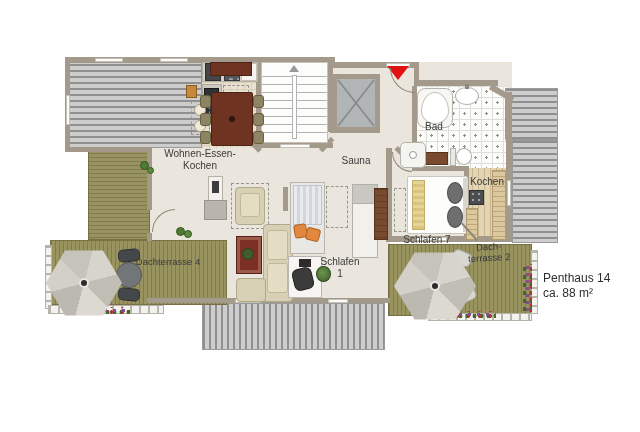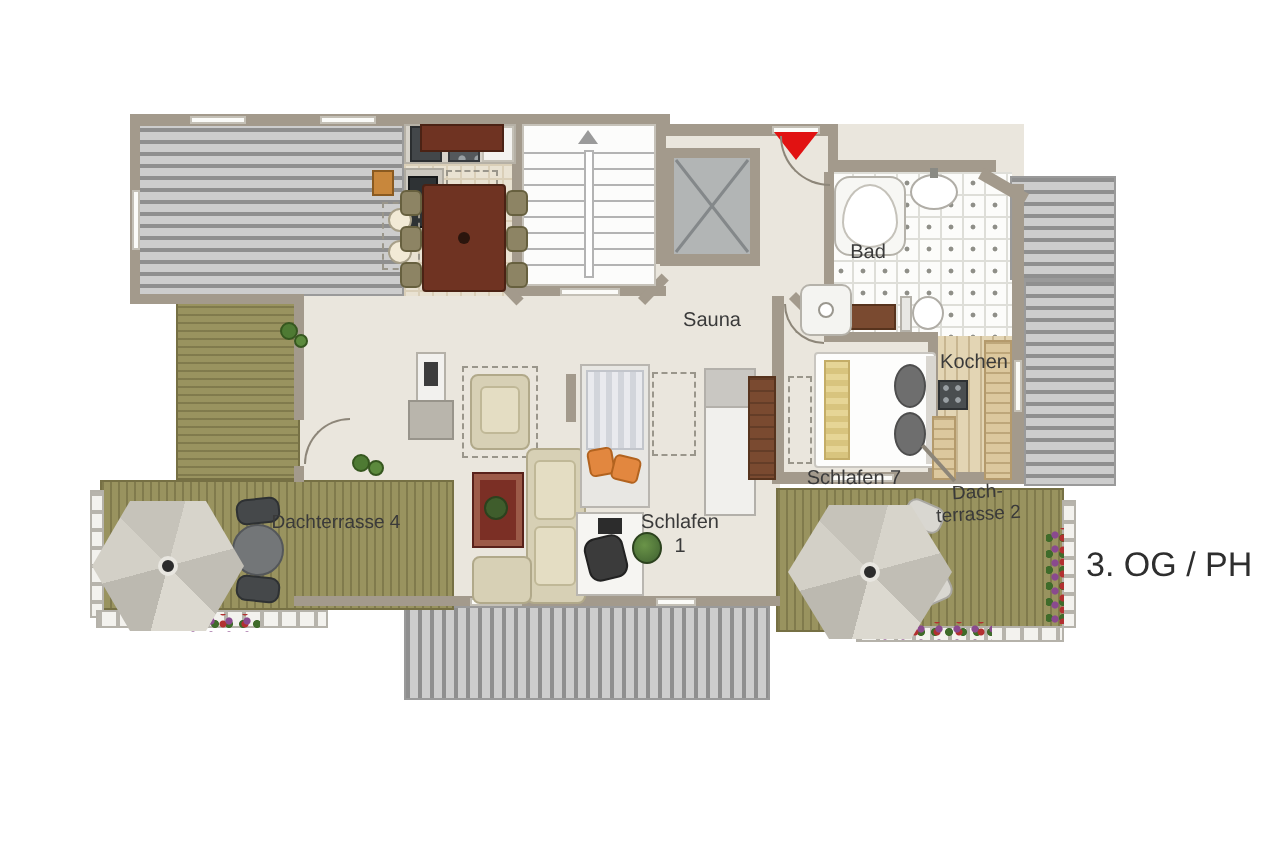--- a/index.html
+++ b/index.html
@@ -204,31 +204,36 @@
   <div class="abs" style="left:118px;top:288px;width:22px;height:13px;background:#45484a;border:1px solid #2e3133;border-radius:5px;transform:rotate(6deg);"></div>
   <div class="abs hex" style="left:46px;top:246px;width:76px;height:74px;"></div>
   <div class="abs" style="left:79px;top:278px;width:10px;height:10px;border-radius:50%;background:#2c2c2c;border:2px solid #e8e6e0;"></div>
 
   <div class="abs" style="left:430px;top:264px;width:34px;height:34px;border-radius:50%;background:#6e7173;border:1px solid #505355;"></div>
   <div class="abs" style="left:452px;top:251px;width:20px;height:14px;background:#d9d7d1;border:1px solid #a9a7a1;border-radius:5px;transform:rotate(24deg);"></div>
   <div class="abs" style="left:456px;top:288px;width:20px;height:14px;background:#d9d7d1;border:1px solid #a9a7a1;border-radius:5px;transform:rotate(-24deg);"></div>
   <div class="abs hex" style="left:394px;top:248px;width:82px;height:76px;"></div>
   <div class="abs" style="left:430px;top:281px;width:10px;height:10px;border-radius:50%;background:#2c2c2c;border:2px solid #e8e6e0;"></div>
 
+  <div class="lbl" style="left:160px;top:148px;width:80px;font-size:10px;">
+    <span>Wohnen-Essen-</span><br>
+    <span>Kochen</span>
+  </div>
   <div class="lbl" style="left:336px;top:155px;width:40px;font-size:10px;">Sauna</div>
   <div class="lbl" style="left:416px;top:121px;width:36px;font-size:10px;">Bad</div>
   <div class="lbl" style="left:465px;top:176px;width:44px;font-size:10px;">Kochen</div>
   <div class="lbl" style="left:398px;top:234px;width:58px;font-size:10px;">Schlafen 7</div>
   <div class="lbl" style="left:318px;top:256px;width:44px;font-size:10px;">
     <span>Schlafen</span><br>
     <span>1</span>
   </div>
   <div class="lbl" style="left:128px;top:256px;width:80px;font-size:9.5px;">Dachterrasse 4</div>
   <div class="lbl" style="left:460px;top:241px;width:58px;font-size:9.5px;transform:rotate(-3deg);">
     <span>Dach-</span><br>
     <span>terrasse 2</span>
   </div>
 
   <div class="abs" style="left:543px;top:271px;width:95px;color:#2e2e2e;">
-    <div style="font-size:17px;line-height:1.25;margin-top:1px;">3. OG / PH</div>
+    <div style="font-size:12px;line-height:1.25;">Penthaus 14</div>
+    <div style="font-size:12px;line-height:1.25;">ca. 88 m²</div>
   </div>
 
 </div>
 
 </body></html>

